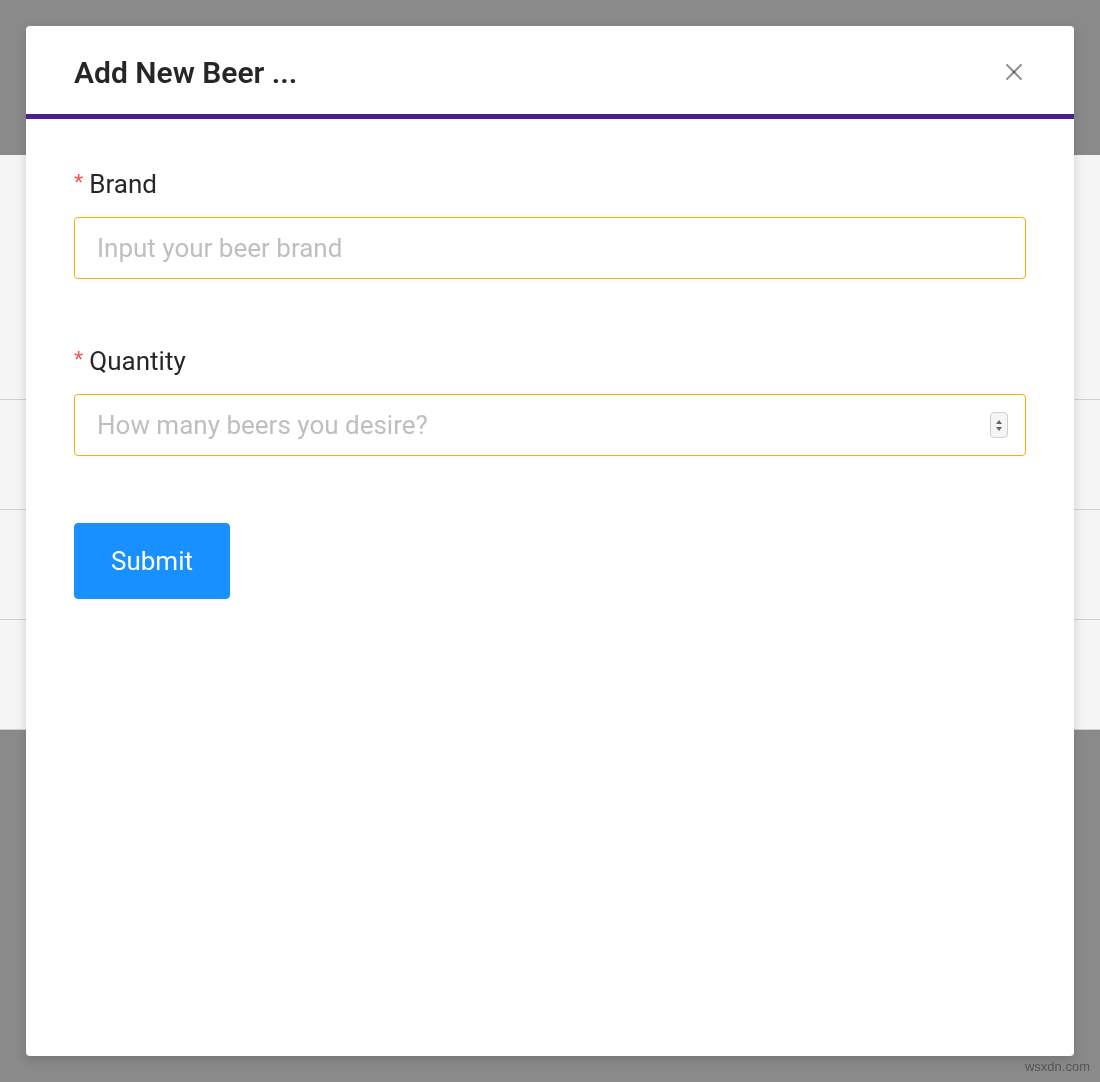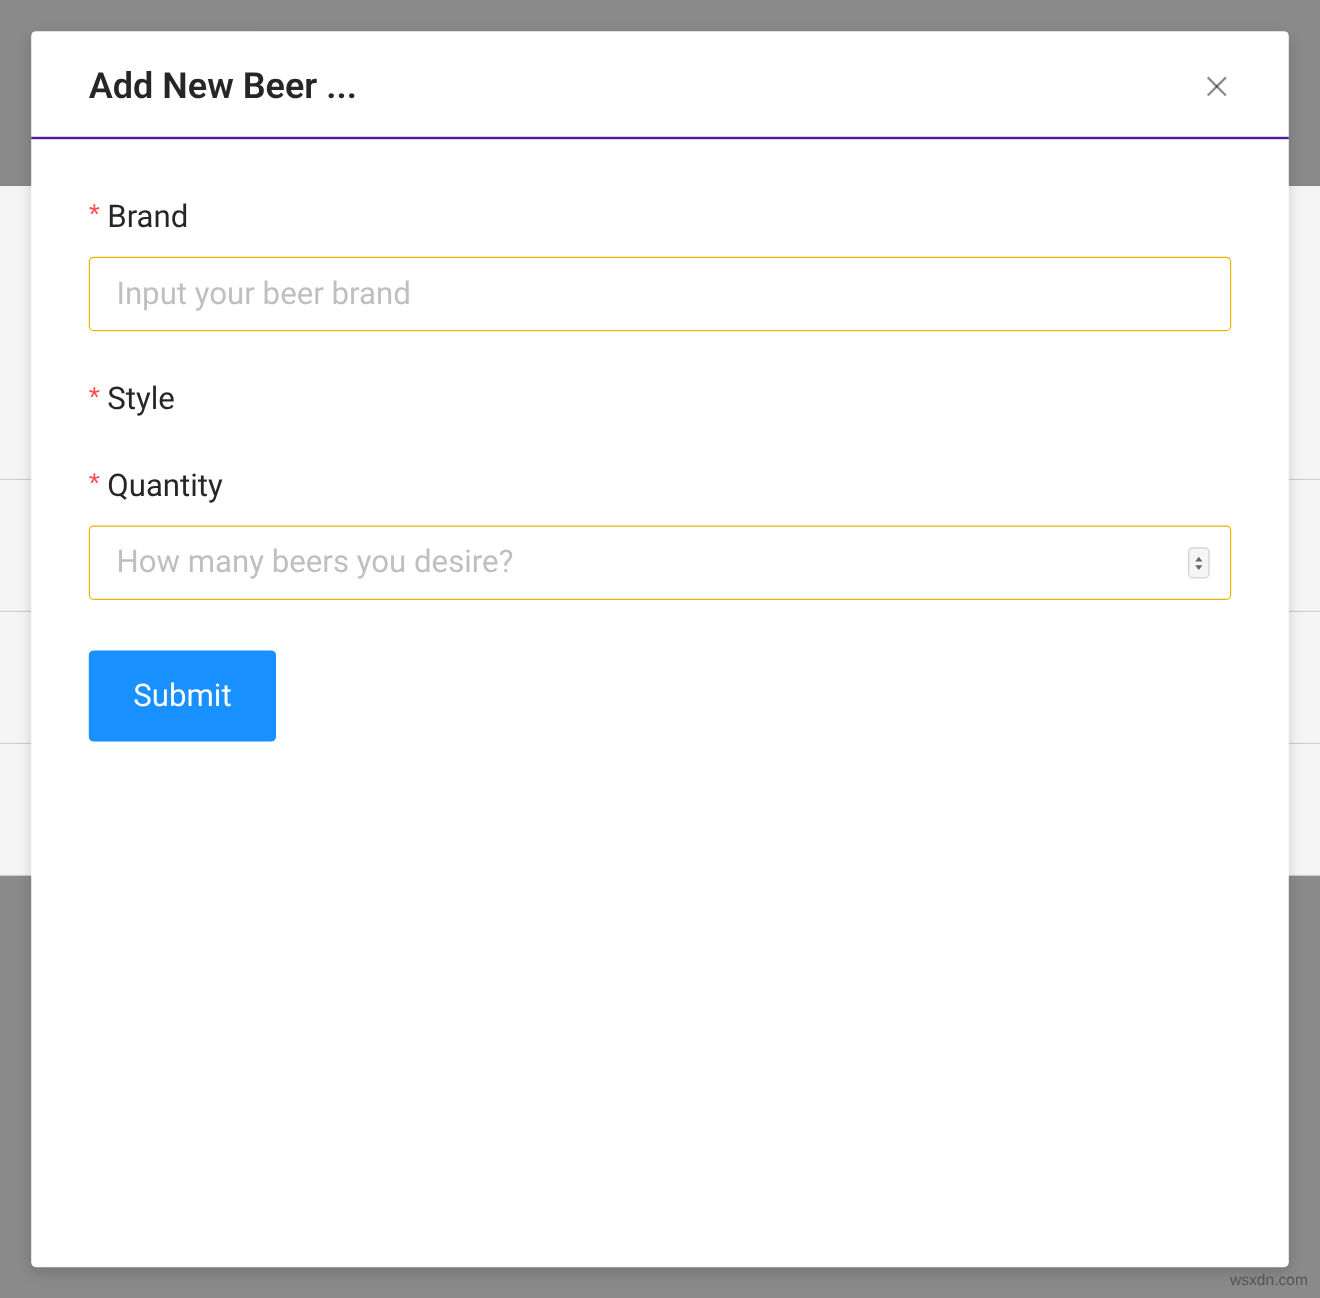--- a/index.html
+++ b/index.html
@@ -40,21 +40,21 @@
       border-radius: 4px;
       box-shadow: 0 4px 12px rgba(0,0,0,0.15);
       display: flex;
       flex-direction: column;
     }
     .modal-header {
       display: flex;
       align-items: center;
       justify-content: space-between;
       padding: 28px 42px 24px 48px;
-      border-bottom: 2px solid #4c1d95;
+      border-bottom: 5px solid #4c1d95;
     }
     .modal-title {
       font-size: 30px;
       font-weight: 600;
       color: rgba(0,0,0,0.85);
     }
     .close-btn {
       width: 36px;
       height: 36px;
       display: flex;
@@ -66,21 +66,21 @@
       background: transparent;
     }
     .close-btn svg {
       width: 26px;
       height: 26px;
     }
     .modal-body {
       padding: 50px 48px 48px 48px;
     }
     .form-item {
-      margin-bottom: 42px;
+      margin-bottom: 67px;
     }
     .form-label {
       display: block;
       font-size: 26px;
       color: rgba(0,0,0,0.85);
       margin-bottom: 18px;
     }
     .required-asterisk {
       color: #ff4d4f;
       font-size: 24px;
@@ -199,23 +199,20 @@
   <div class="modal-body">
 
     <div class="form-item">
       <label class="form-label">
         <span class="required-asterisk">*</span><span>Brand</span>
       </label>
       <input type="text" class="form-input" placeholder="Input your beer brand" style="">
     </div>
 
     <div class="form-item">
-      <label class="form-label">
-        <span class="required-asterisk">*</span><span>Style</span>
-      </label>
     </div>
 
 
     <div class="form-item">
       <label class="form-label">
         <span class="required-asterisk">*</span><span>Quantity</span>
       </label>
       <div class="number-input-wrapper">
         <input type="text" class="form-input" placeholder="How many beers you desire?" style="">
         <div class="number-handler"></div>

